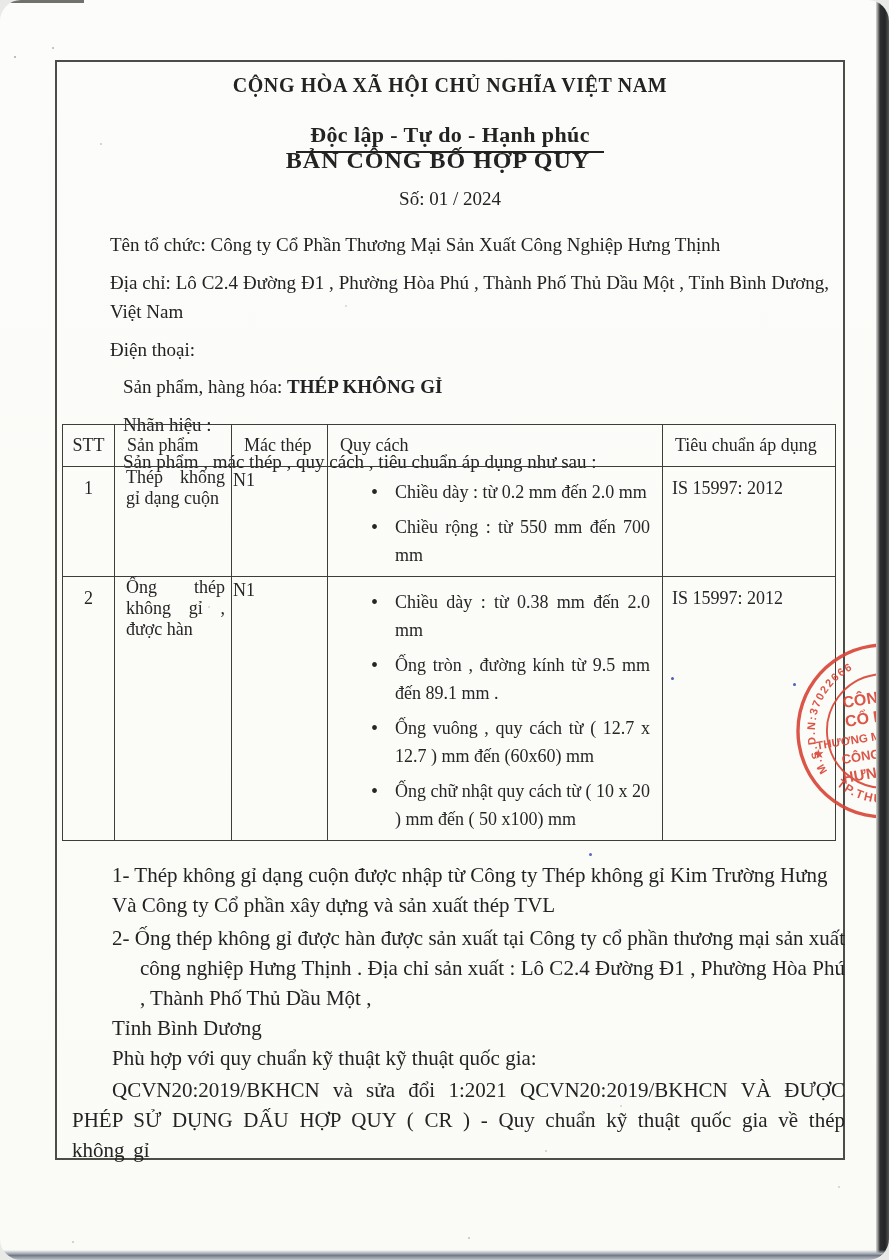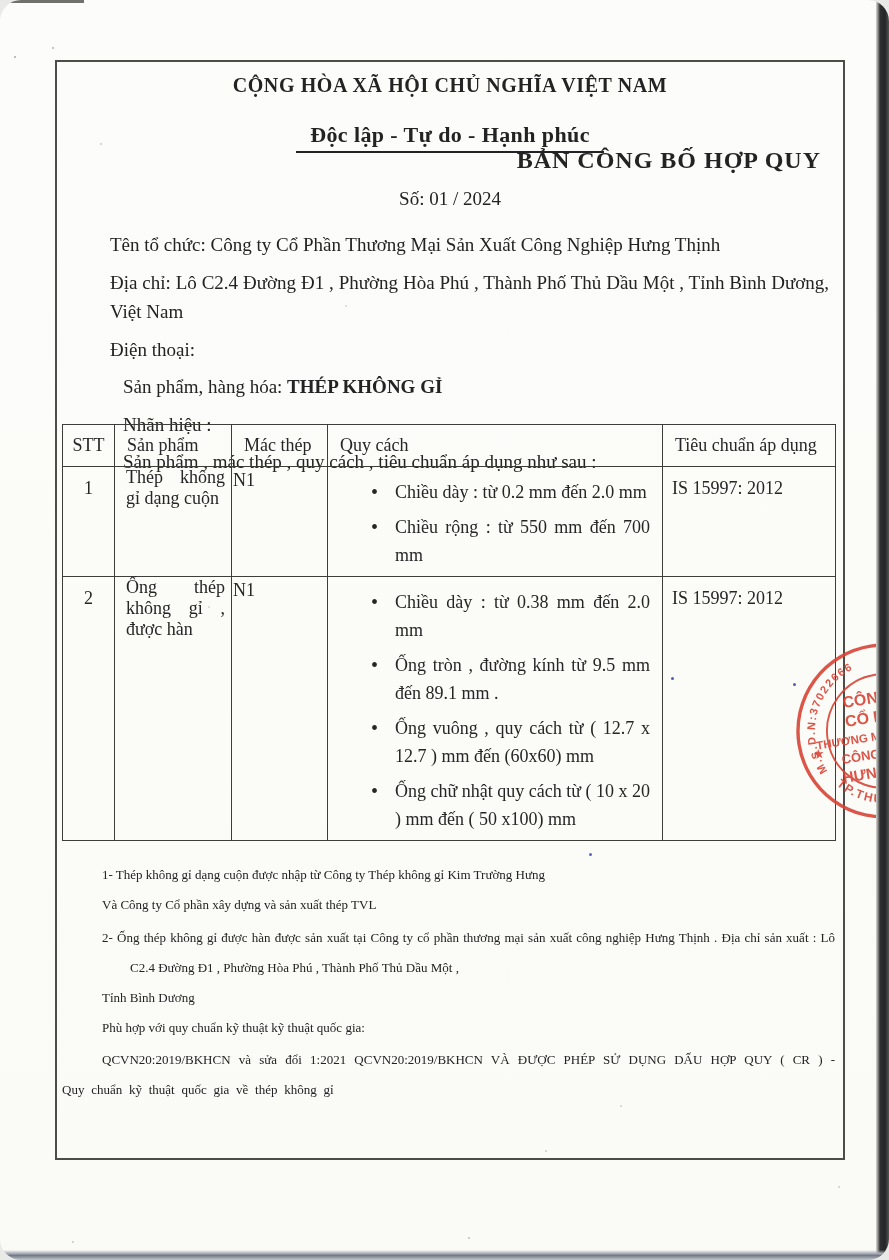--- a/index.html
+++ b/index.html
@@ -8,21 +8,21 @@
     background:linear-gradient(180deg,#fcfcfa 0%,#fbfbf8 60%,#fafaf7 100%);
     font-family:"Liberation Serif","DejaVu Serif",serif;color:#232323;border-radius:21px;
   }
   .border-frame{position:absolute;left:55px;top:60px;width:790px;height:1100px;
     border:2px solid #4c4c49;box-sizing:border-box;}
   
   .doc-header{position:absolute;left:55px;top:74px;width:790px;text-align:center;}
   .nat-title{font-size:20px;font-weight:bold;letter-spacing:.6px;}
   .motto{display:inline-block;margin-top:7px;font-size:22px;font-weight:bold;
     border-bottom:2px solid #222;padding:0 14px 3px 14px;letter-spacing:.4px;}
-  .doc-title{position:absolute;left:55px;top:147px;width:766px;text-align:right;
+  .doc-title{position:absolute;left:55px;top:147px;width:766px;text-align:center;
     font-size:24px;font-weight:bold;letter-spacing:1px;}
   .doc-no{position:absolute;left:55px;top:188px;width:790px;text-align:center;font-size:19px;}
   
   .info{position:absolute;left:102px;top:222px;width:735px;font-size:19px;line-height:29.5px;}
   .info p{margin:8px;}
   .info .just{text-align:justify;}
   .gap1{margin-top:4px !important;}
   .gap2{margin-top:2px !important;}
   .ind{padding-left:13px;}
   .bold{font-weight:bold;}
@@ -37,21 +37,21 @@
   td.prod{padding:0 6px 0 11px;text-align:justify;}
   td.mark{padding-top:3px;text-align:left;font-family:Liberation Serif, serif;}
   td.qc{padding:0;}
   td.qc ul{margin:11px 12px 0 40px;padding:0;list-style:none;}
   td.qc li{position:relative;padding-left:27px;margin-bottom:7px;text-align:justify;line-height:28px;}
   td.qc .blt{position:absolute;left:3px;top:1px;font-size:20px;line-height:26px;}
   td.std{padding:11px 6px 0 9px;}
   .row1{height:100px;}
   .row2{height:236px;}
   
-  .notes{position:absolute;left:102px;top:860px;width:733px;font-size:13px;line-height:30px;}
+  .notes{position:absolute;left:112px;top:860px;width:733px;font-size:21px;line-height:30px;}
   .notes p{margin:0;}
   .note2{padding-left:28px;text-indent:-28px;text-align:justify;margin-top:3px !important;}
   .qcvn{margin-left:-40px !important;text-indent:40px;text-align:justify;word-spacing:3.5px;margin-top:2px !important;}
   
   .stamp{position:absolute;left:755px;top:620px;width:134px;height:230px;opacity:.9;}
   .stamp text{font-family:"Liberation Sans","DejaVu Sans",sans-serif;font-weight:bold;}
   
   .edge-right{position:absolute;left:876px;top:0;width:13px;height:1260px;
     background:linear-gradient(90deg,#d9d9d6 0,#8b8b89 2px,#2f3031 4px,#242526 9px,#545556 13px);}
   .edge-bottom{position:absolute;left:0;top:1250px;width:889px;height:10px;

